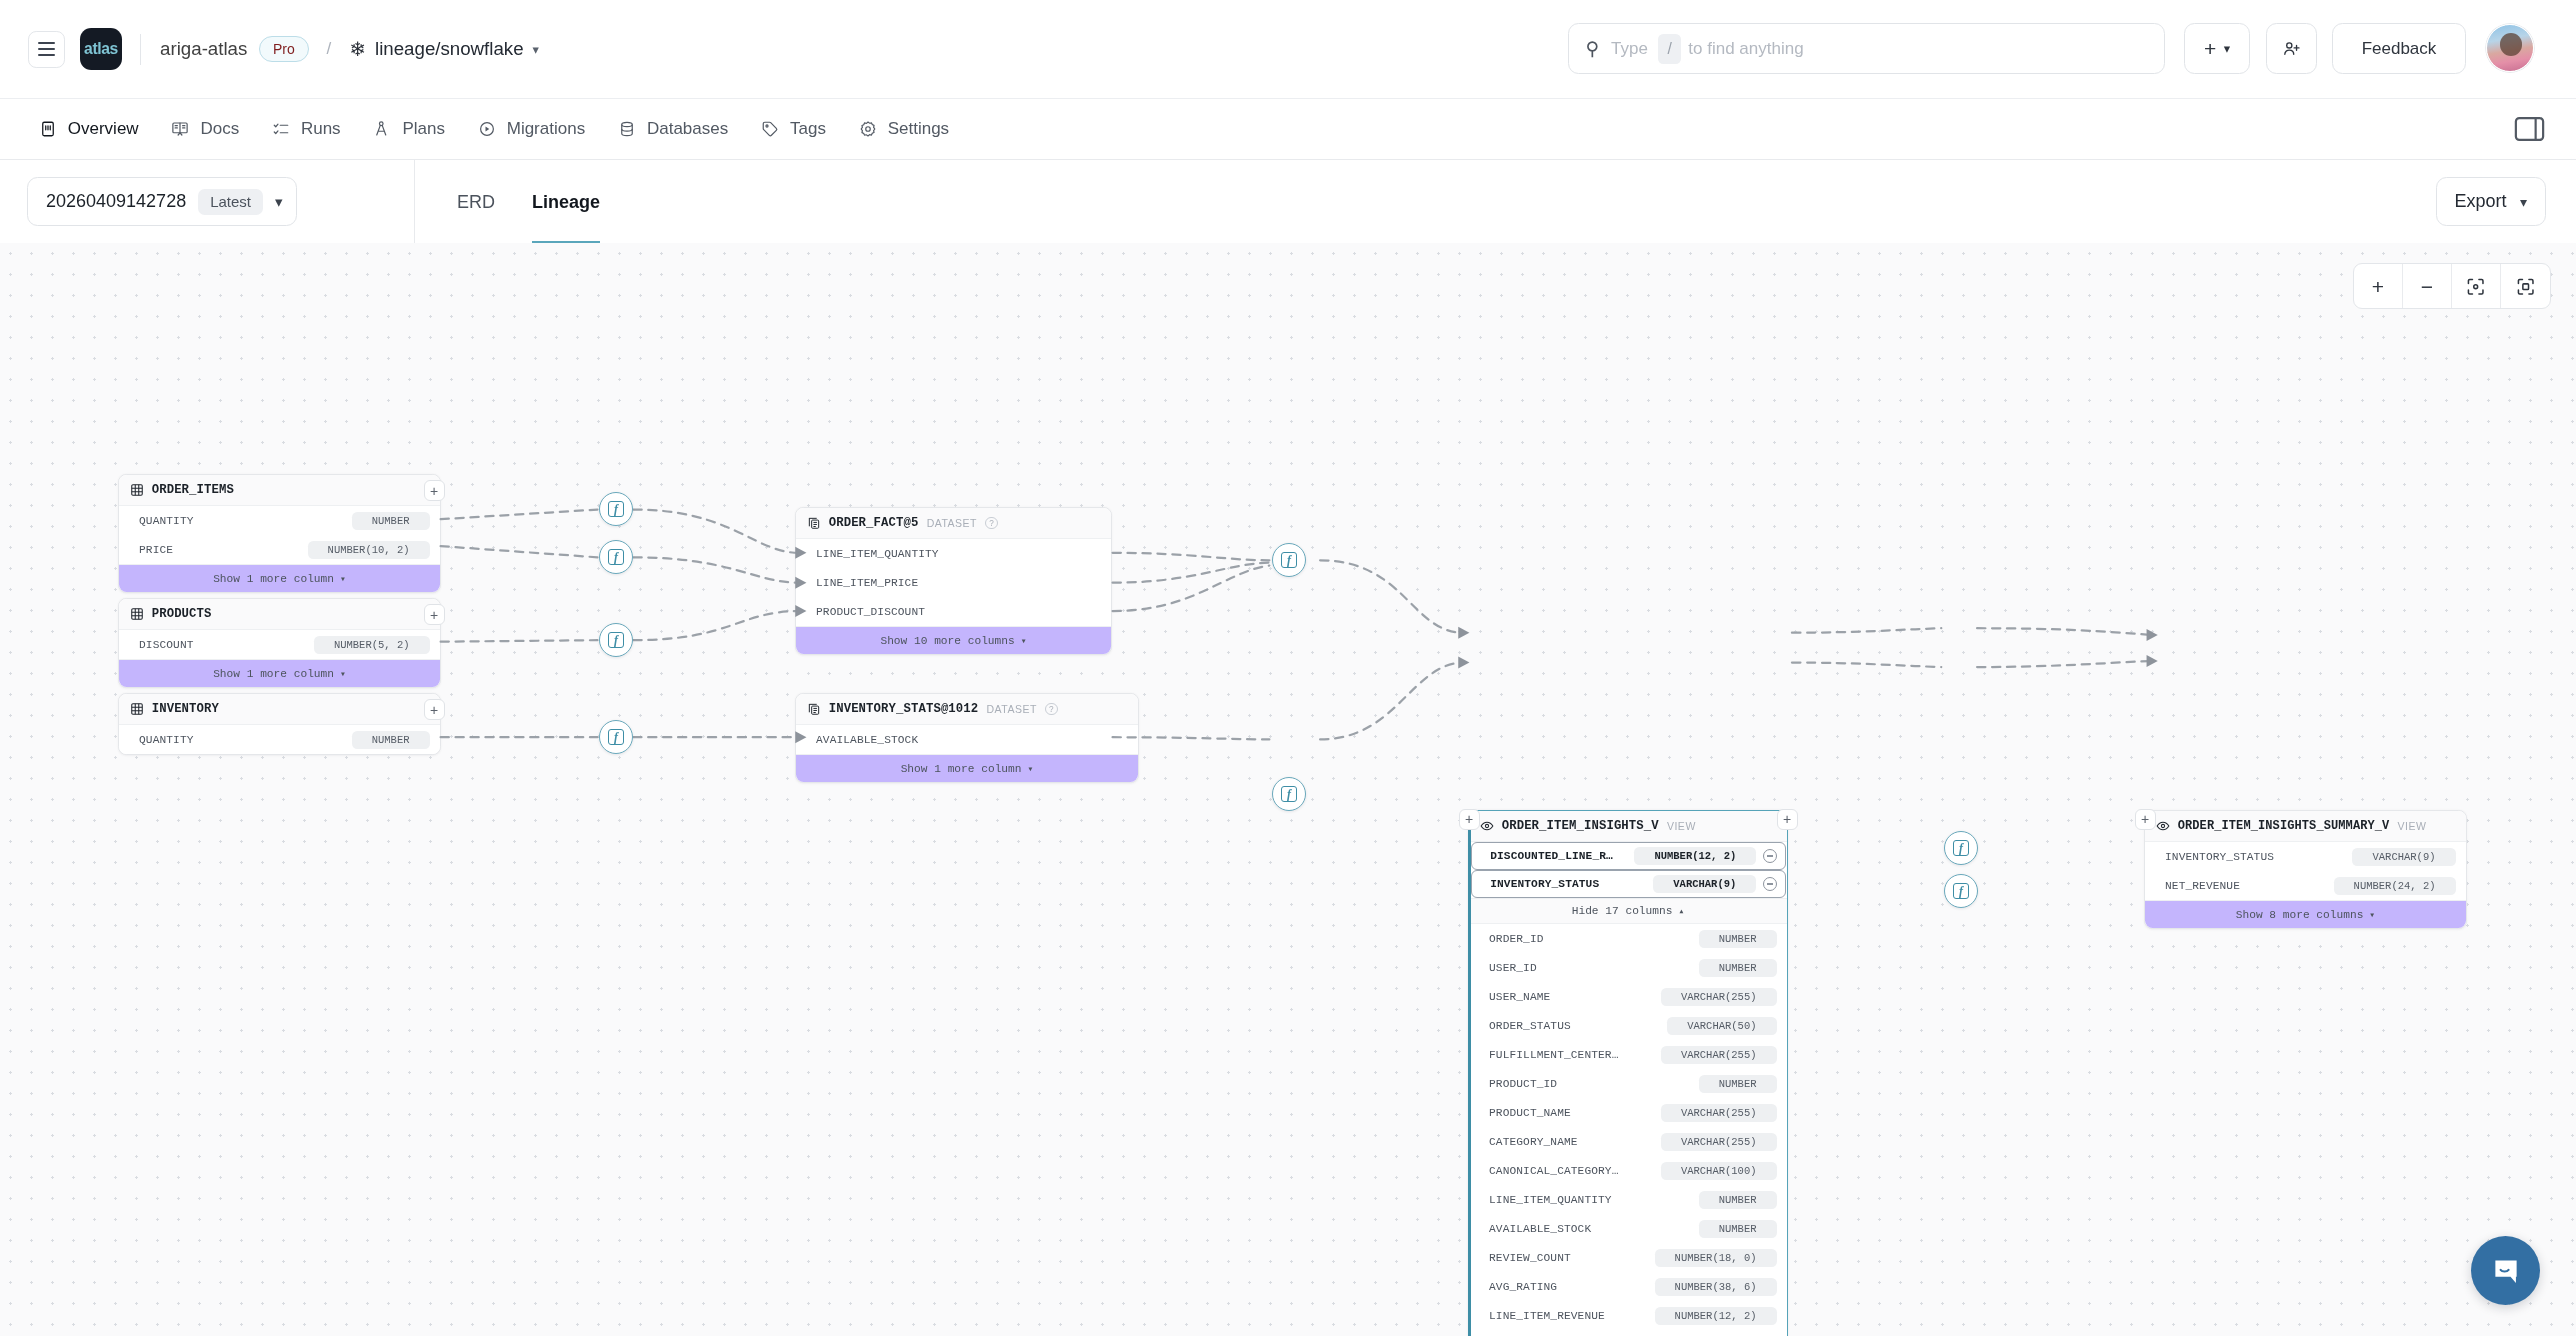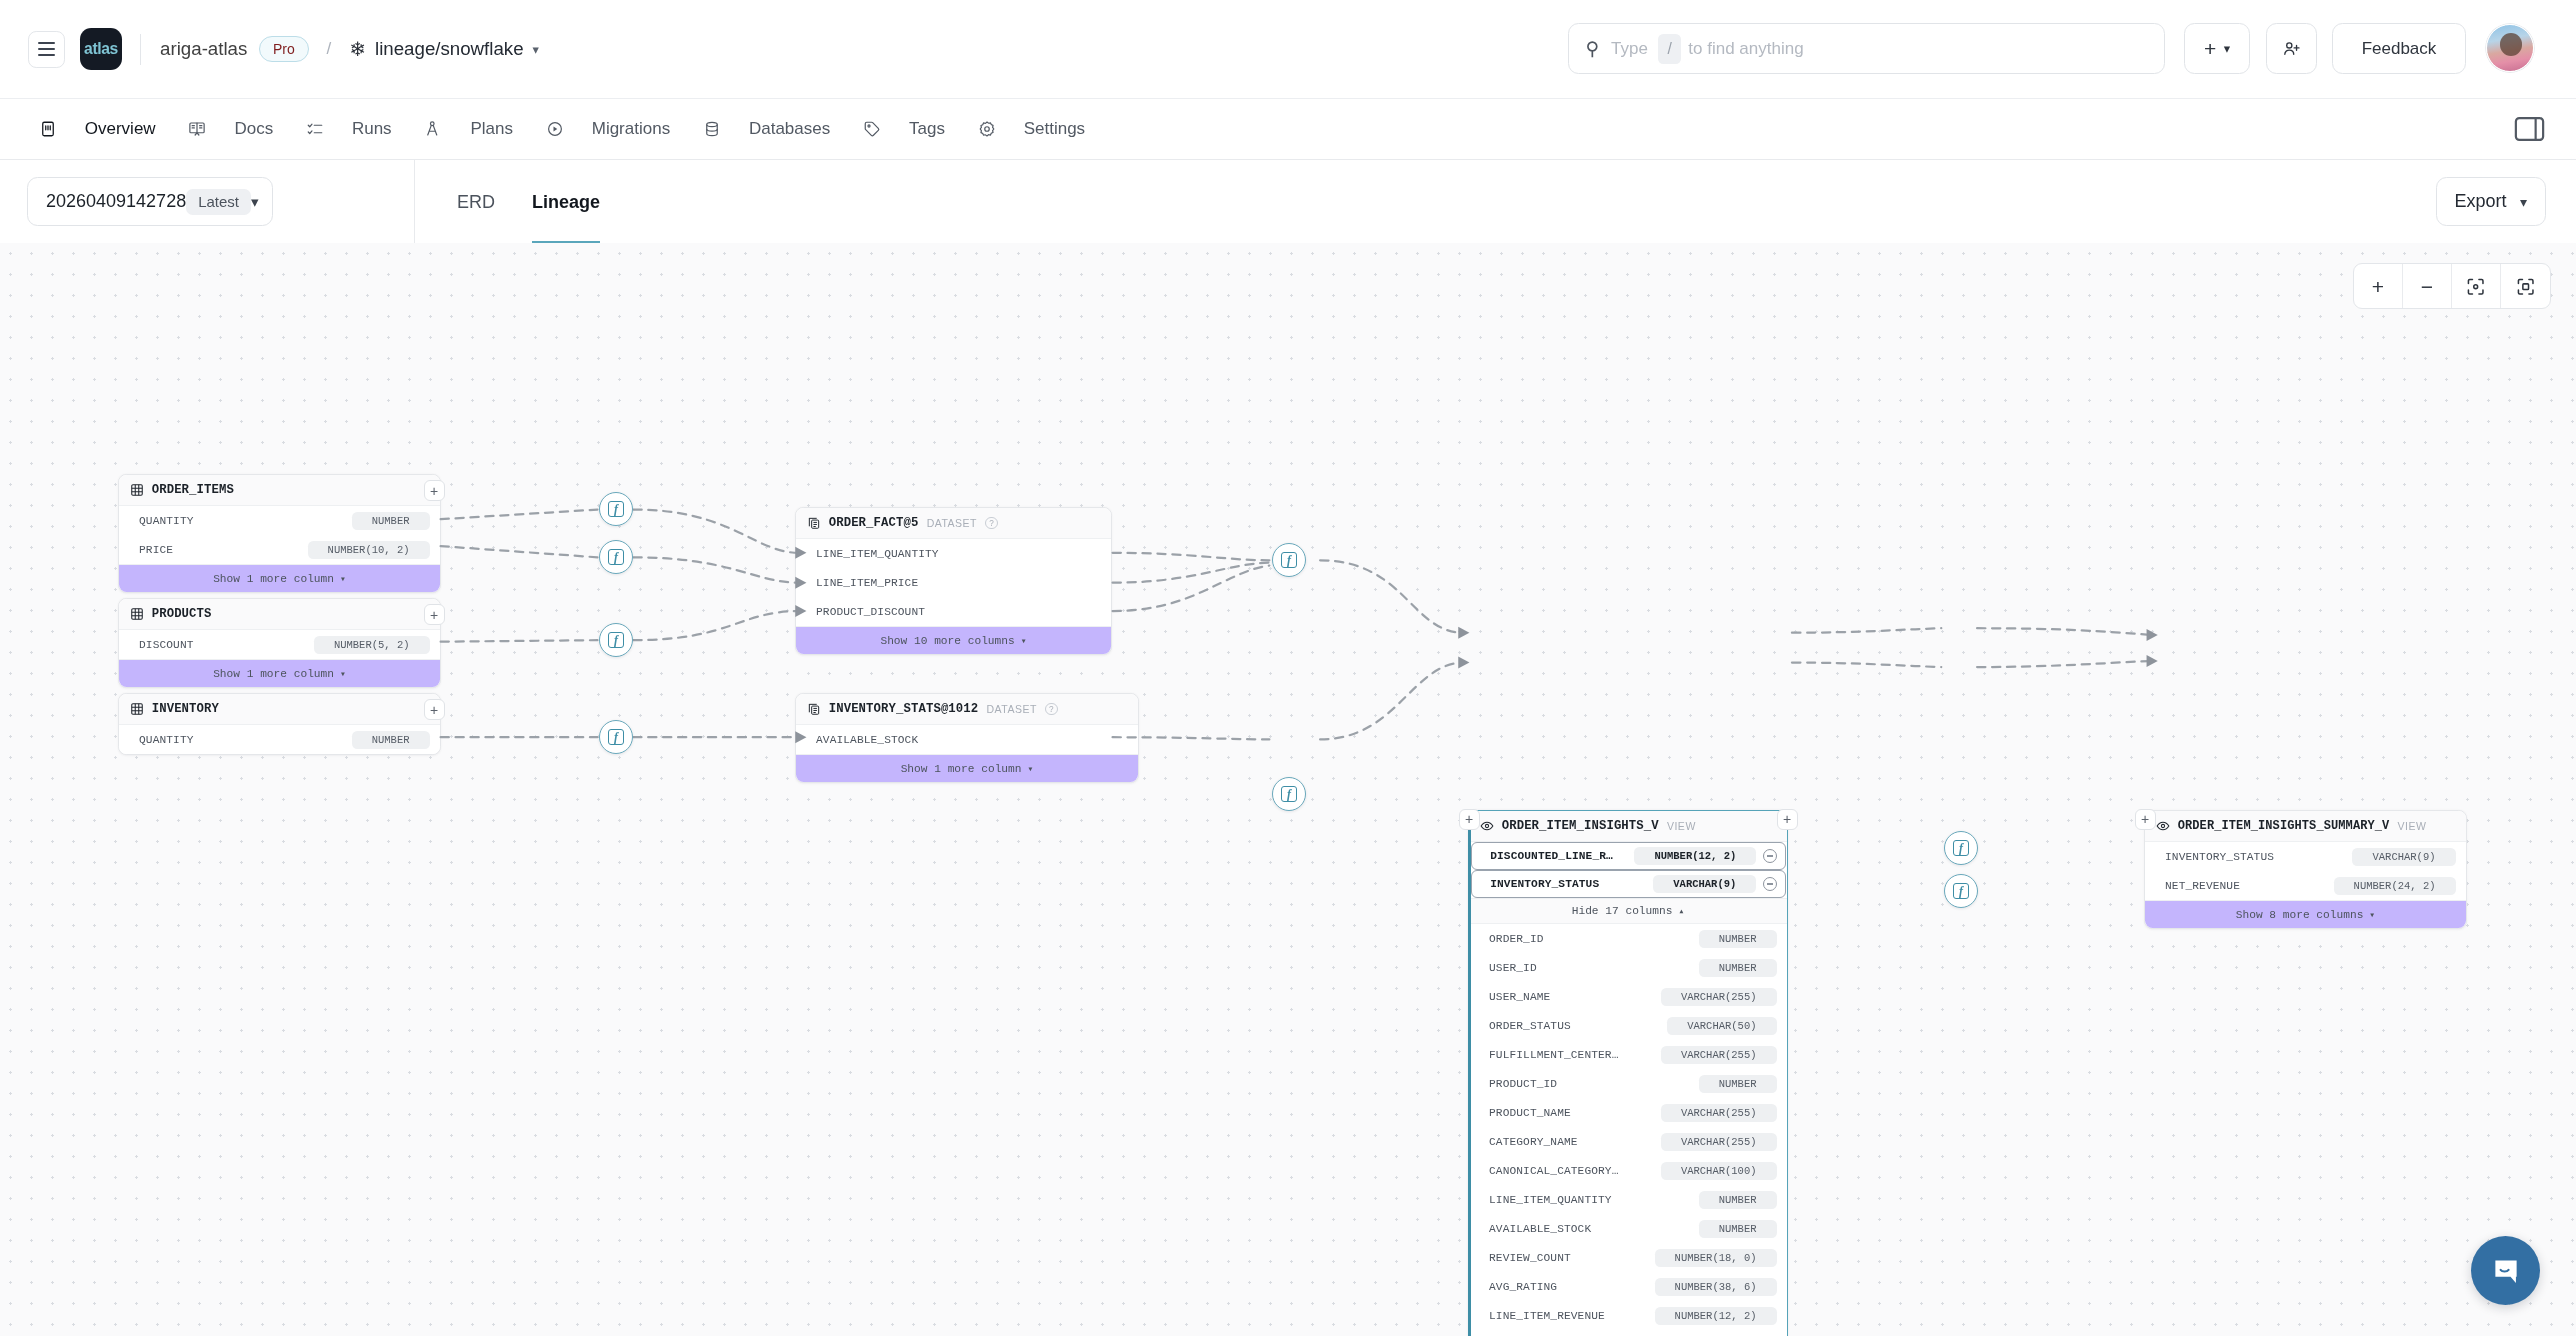--- a/index.html
+++ b/index.html
@@ -68,21 +68,21 @@
     border: 1.5px solid #fff; box-shadow: 0 0 0 0.7px #e1e4e8;
   }
   .avatar::after{content:"";position:absolute;left:12.7px;top:8.2px;width:22.4px;height:22.4px;border-radius:50%;background:#5b4034;opacity:.75;}
 
   
   .navbar {
     position: absolute; top: 99px; left: 0; width: 2576px; height: 61px;
     display: flex; align-items: center; background: #fff; border-bottom: 0.7px solid #e8eaed;
   }
   .nav-item {
-    display: flex; align-items: center; gap: 28px; height: 78px;
+    display: flex; align-items: center; gap: 11px; height: 78px;
     padding: 0 16.4px; font-size: 17px; color: #525963; cursor: pointer; position: relative;
   }
   .nav-item:first-child { margin-left: 22.4px; }
   .nav-item.active { color: #12171e; font-weight: 400; }
   .nav-item.active::after {
     content:""; position: absolute; left: 6px; right: 6px; bottom: 0;
     height: 3px; background: #5aa6bb; border-radius: 1.5px 1.5px 0 0;
   }
   .nav-ico svg { display: block; }
   .panel-toggle {
@@ -90,21 +90,21 @@
   }
 
   
   .subbar {
     position: absolute; top: 160px; left: 0; width: 2576px; height: 84px;
     background: #fff; border-bottom: 0.7px solid #e8eaed;
   }
   .version-sel {
     position: absolute; left: 27px; top: 17px; height: 49px; padding: 0 13.4px 0 18px;
     border: 0.7px solid #e1e4e8; border-radius: 10.5px; display: flex; align-items: center;
-    background: #fff; cursor: pointer;
+    gap: 12px; background: #fff; cursor: pointer;
   }
   .version-num { font-size: 18px; color: #1b2128; }
   .version-badge {
     padding: 4.5px 12px; background: #eef0f3; border-radius: 6.7px;
     color: #4c535d; font-size: 15px;
   }
   .subbar-div { position:absolute; left: 414px; top: 0; width: 0.7px; height: 84px; background: #e8eaed; }
   .sub-tab {
     position: absolute; top: 0; height: 84px; display: flex; align-items: center;
     font-size: 18px; cursor: pointer; color: #4b525c;

